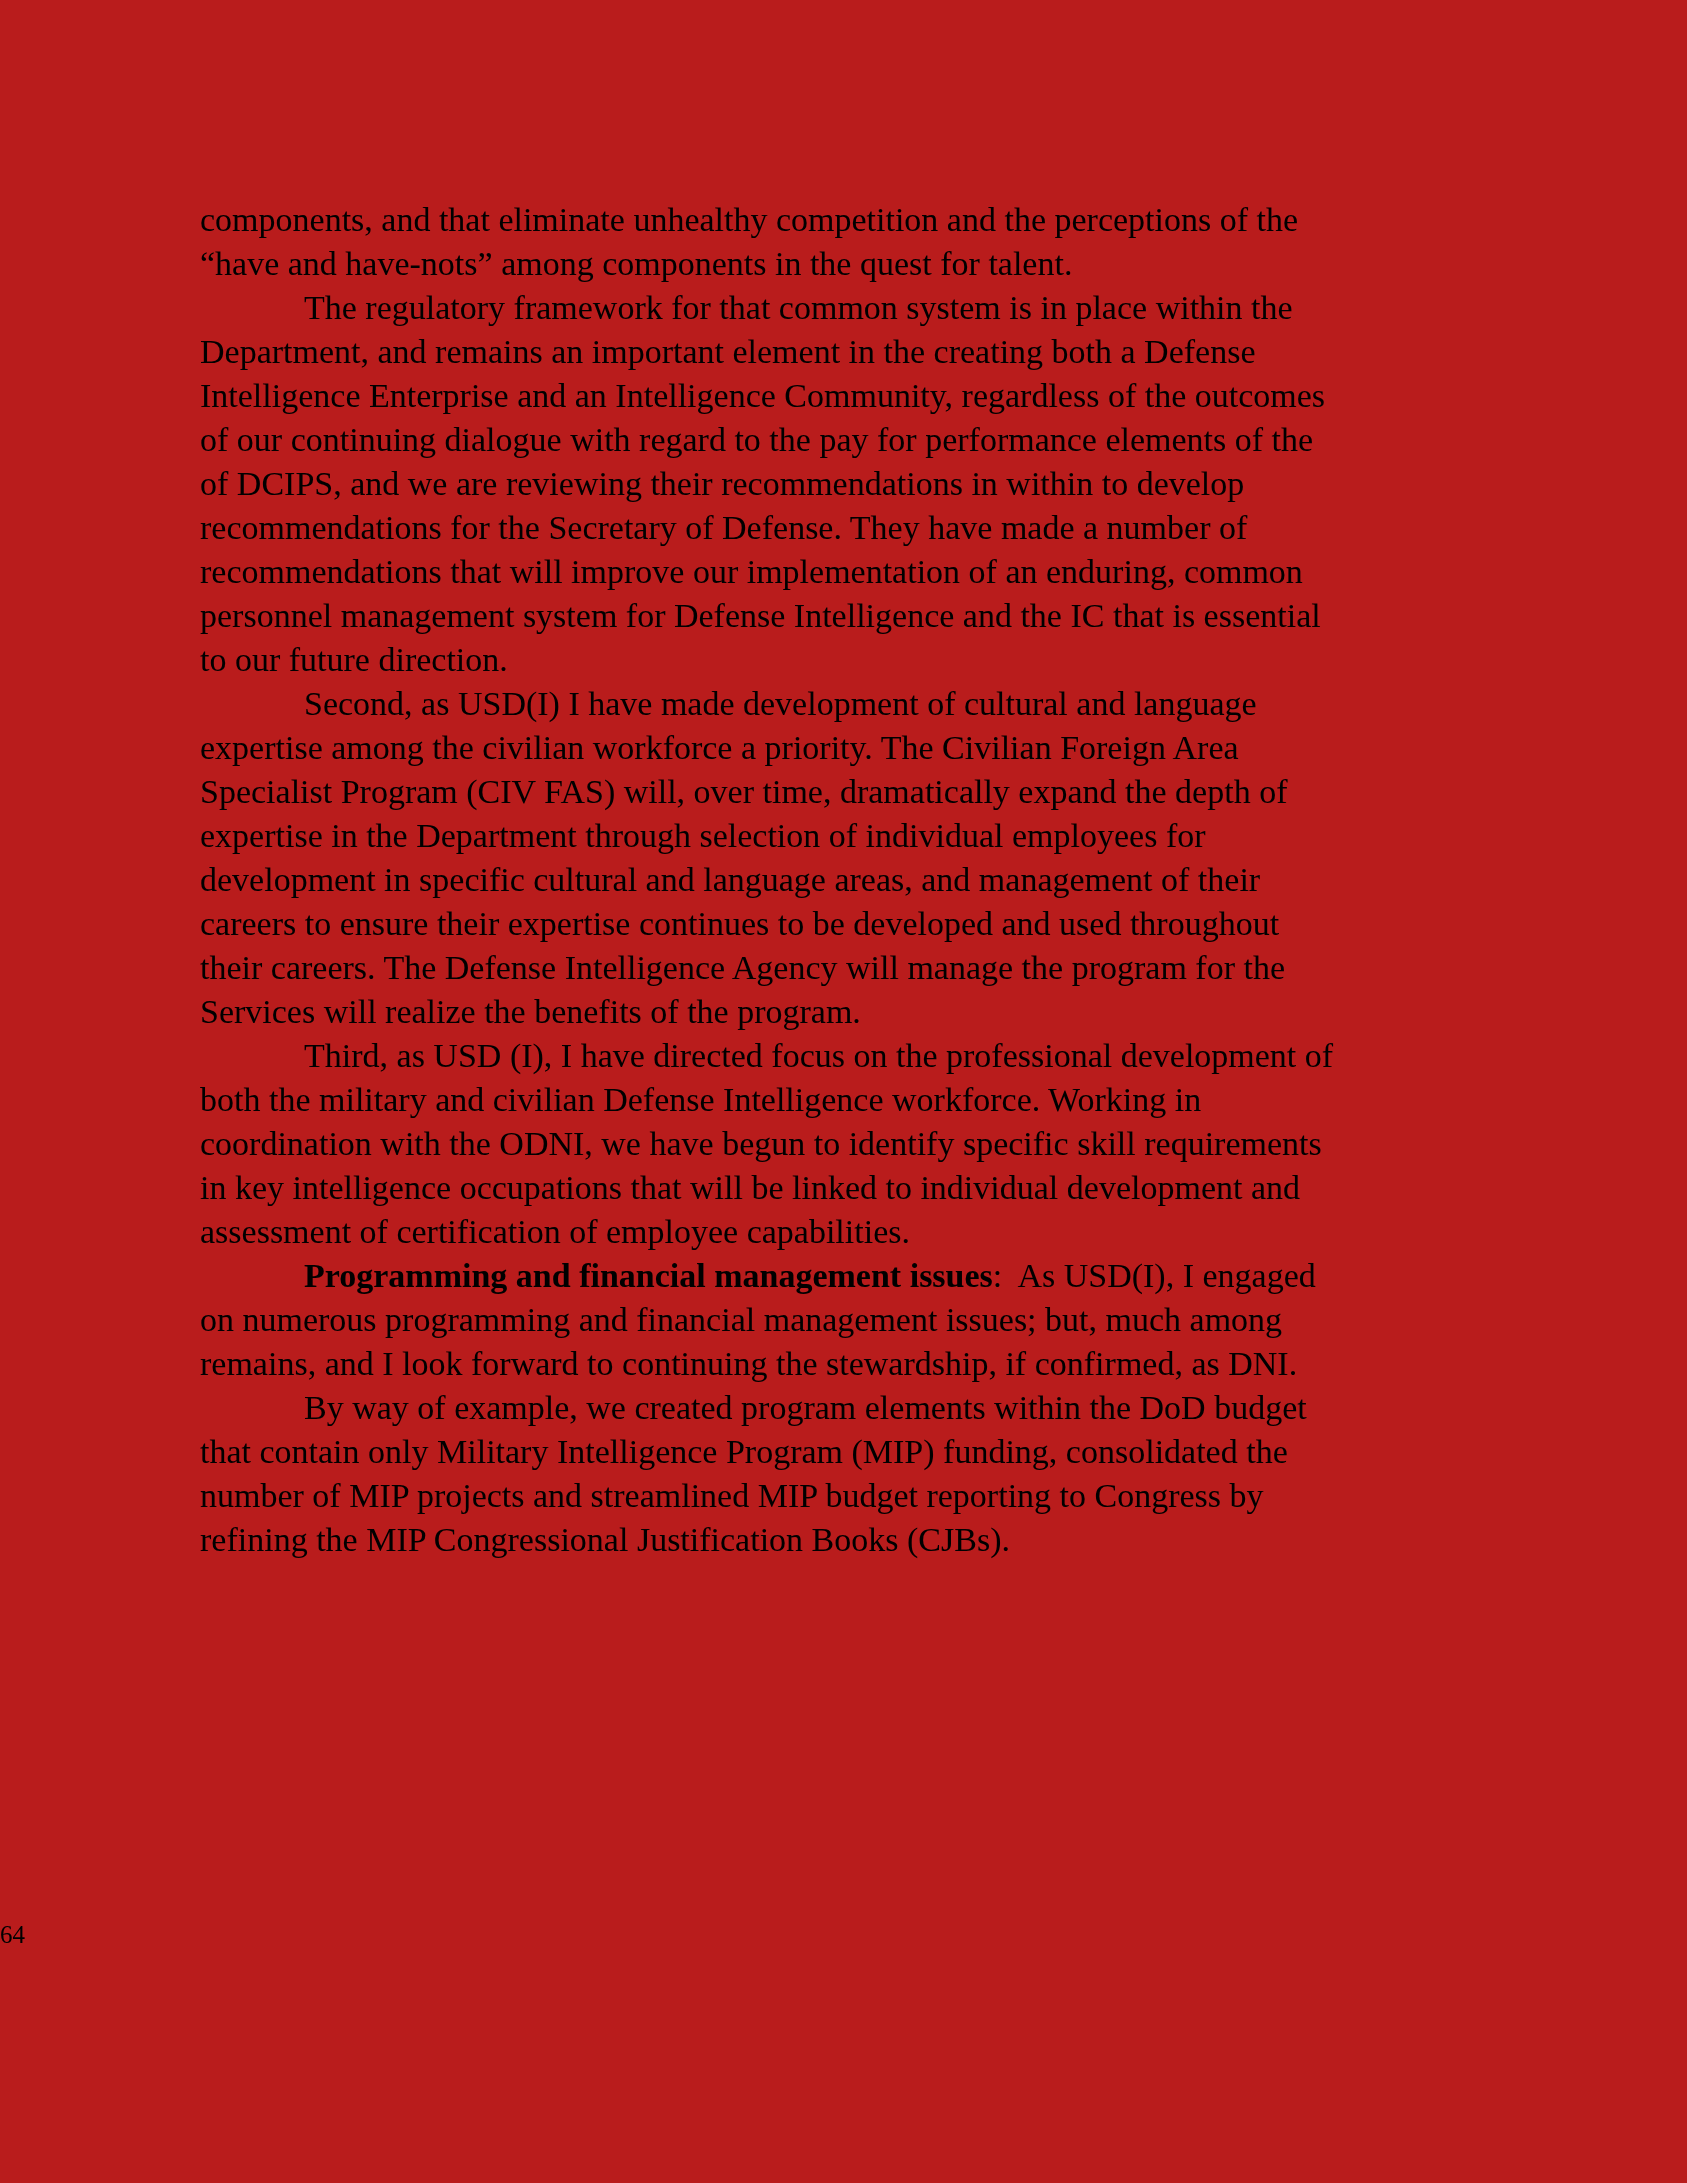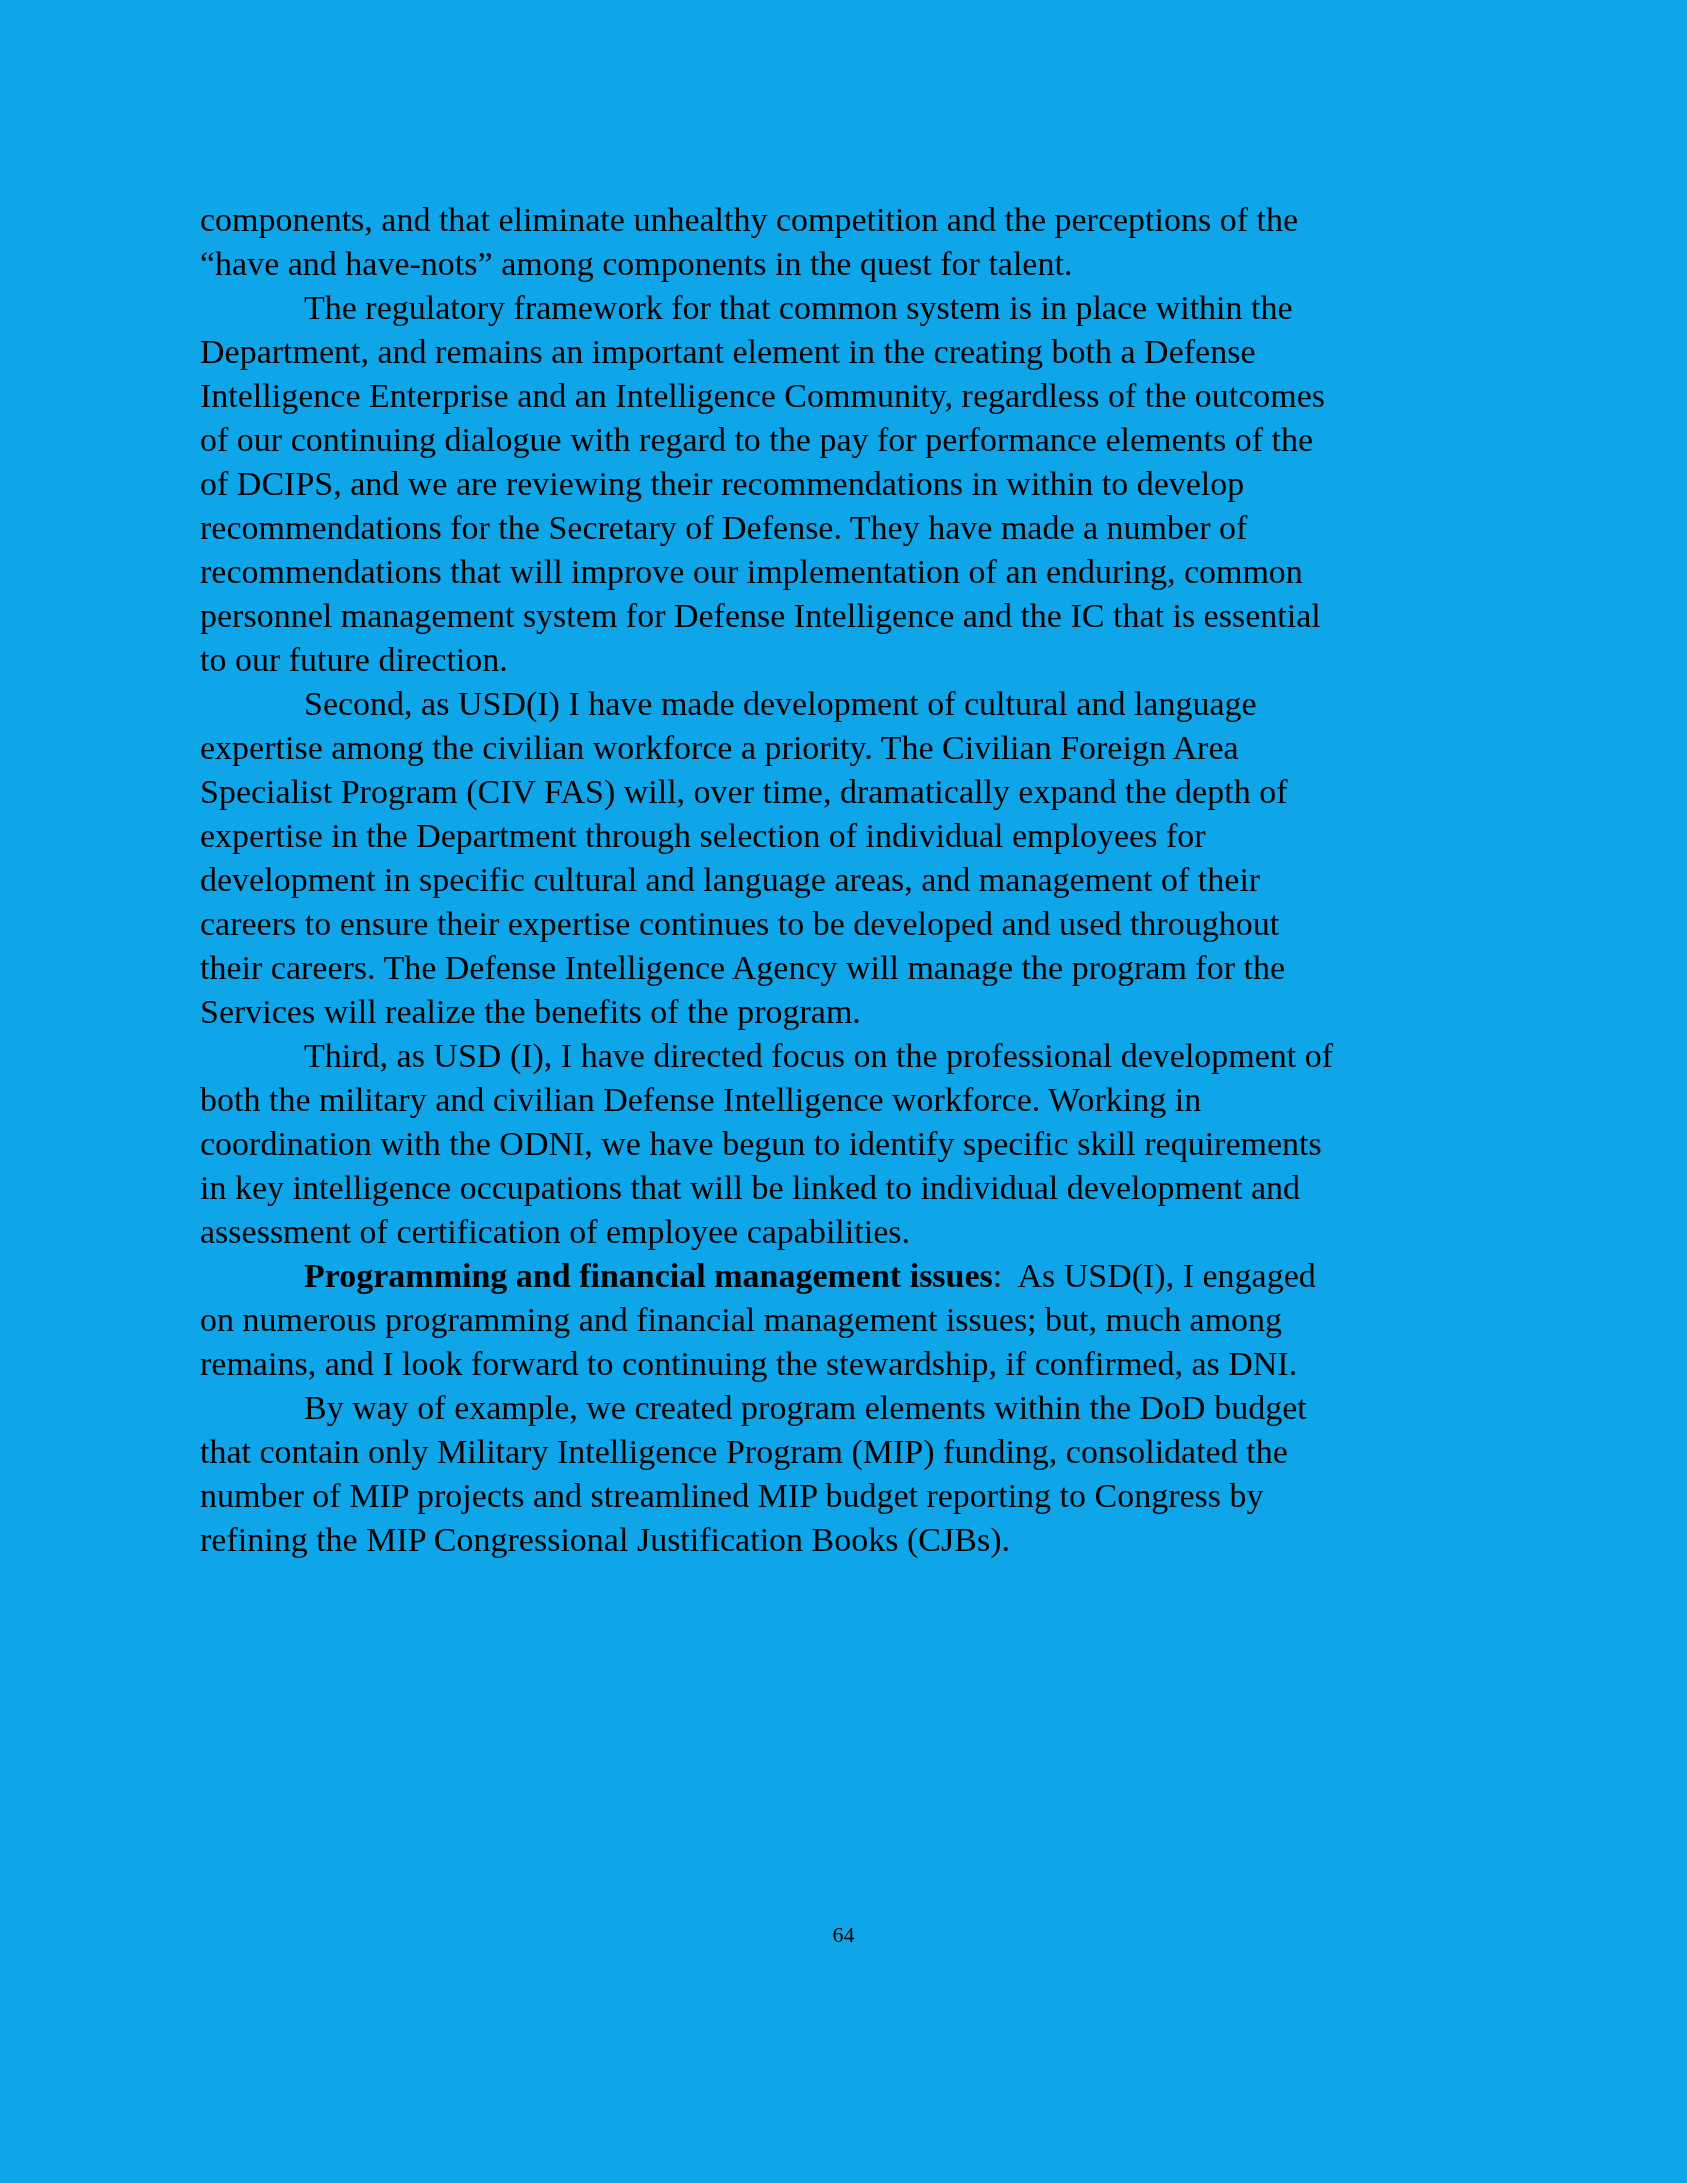--- a/index.html
+++ b/index.html
@@ -14,21 +14,21 @@
     overflow: hidden;
     font-family: "Liberation Serif", "DejaVu Serif", serif;
     color: #000000;
   }
   .page {
     position: absolute;
     left: 0;
     top: 0;
     width: 1687px;
     height: 2183px;
-    background: #0ea5e9;
+    background: #b91c1c;
   }
   .body-text {
     position: absolute;
     left: 200px;
     top: 198px;
     width: 1297px;
     font-size: 34px;
     line-height: 44px;
   }
   .para {
@@ -46,22 +46,22 @@
     padding-left: 104px;
   }
   .bold {
     font-weight: bold;
   }
   .page-number {
     position: absolute;
     left: 0;
     width: 1687px;
     top: 1916px;
-    text-align: center;
-    font-size: 22px;
+    text-align: left;
+    font-size: 25px;
     line-height: 37px;
   }
 </style>
 </head>
 <body>
 
 <div class="page">
   <div class="body-text">
 
     <p class="para">

